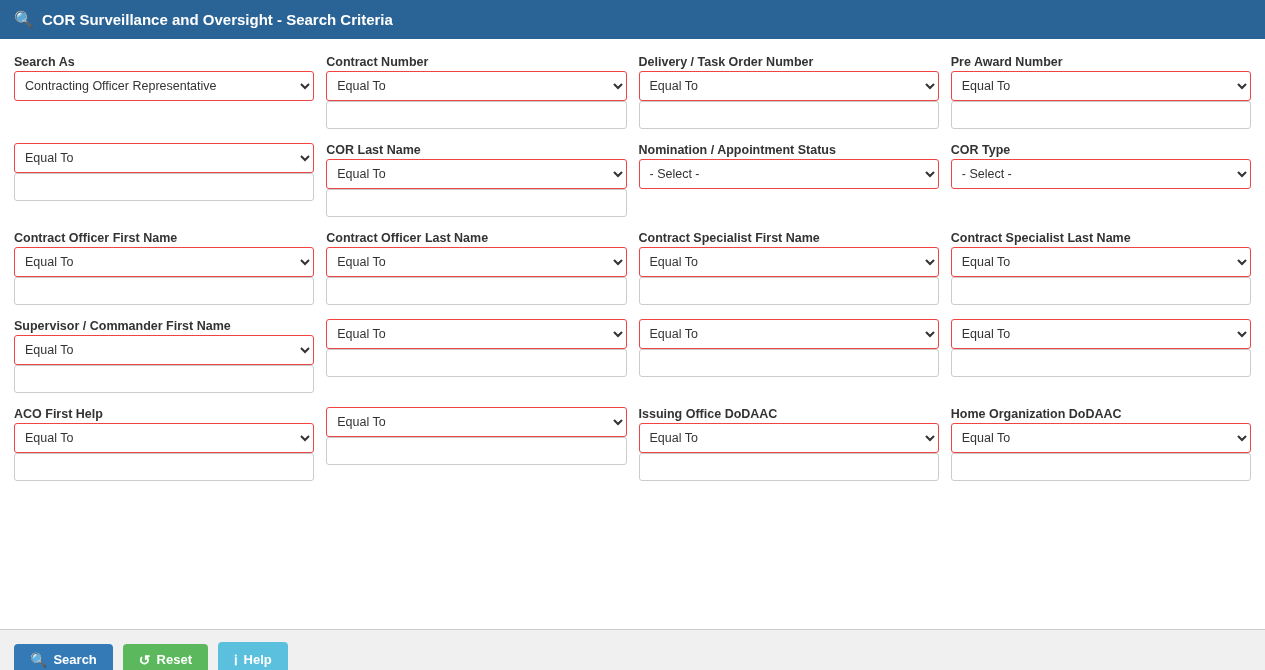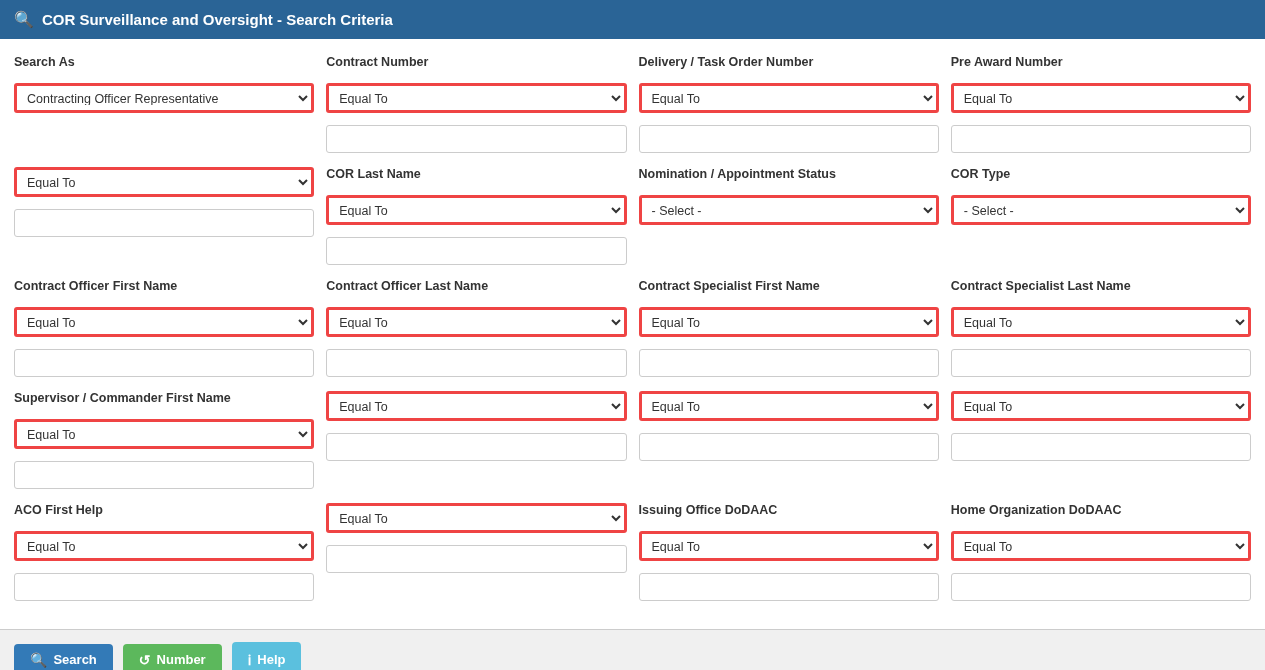--- a/index.html
+++ b/index.html
@@ -26,34 +26,34 @@
 
     .form-grid {
       display: grid;
       grid-template-columns: repeat(4, 1fr);
       gap: 14px 12px;
     }
 
     .field-group {
       display: flex;
       flex-direction: column;
-      gap: 12px;
+      gap: 0;
     }
 
     .field-label {
       font-weight: bold;
       font-size: 12.5px;
       color: #333;
       margin-bottom: 2px;
     }
 
     .field-select {
       width: 100%;
       padding: 5px 6px;
-      border: 3px solid #ef4444;
+      border: 1px solid #ef4444;
       border-radius: 3px;
       background: #fff;
       font-size: 12.5px;
       color: #333;
       appearance: auto;
       height: 30px;
     }
 
     .field-input {
       width: 100%;
@@ -259,19 +259,19 @@
   </div>
 </div>
 
 <div class="footer">
   <button class="btn btn-search">
     <span class="btn-icon">🔍</span>
     <span>Search</span>
   </button>
   <button class="btn btn-reset">
     <span class="btn-icon">↺</span>
-    <span>Number</span>
+    <span>Reset</span>
   </button>
   <button class="btn btn-help">
     <span class="btn-icon">ℹ</span>
     <span>Help</span>
   </button>
 </div>
 
 </body></html>

